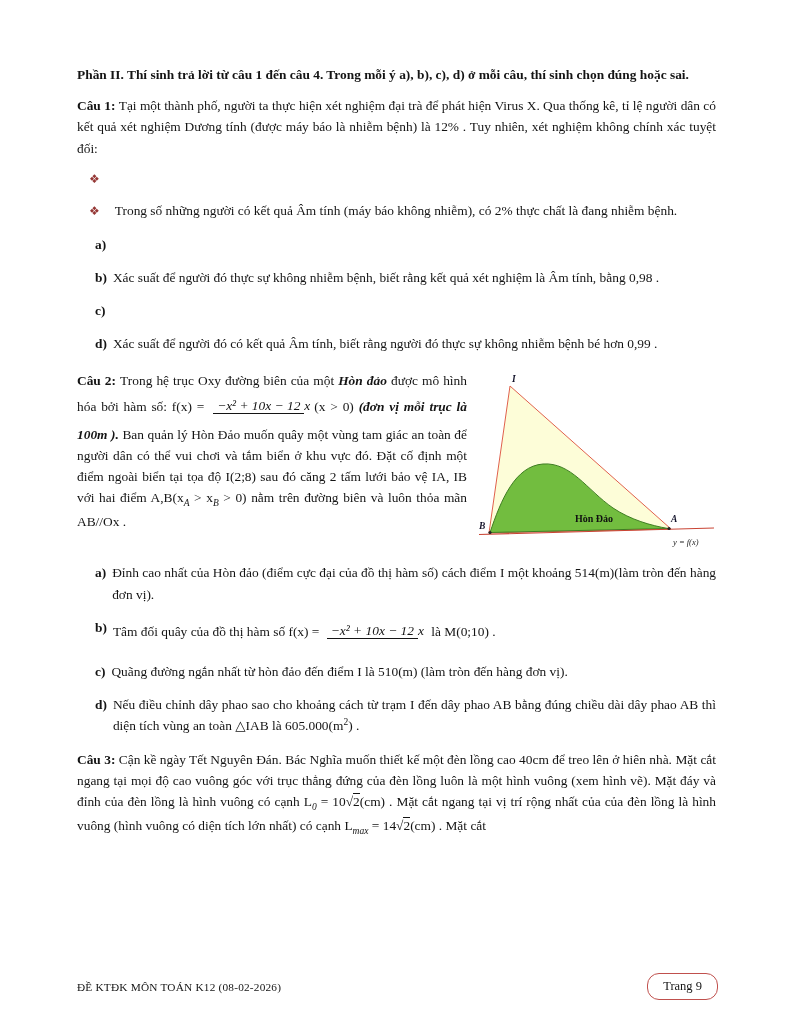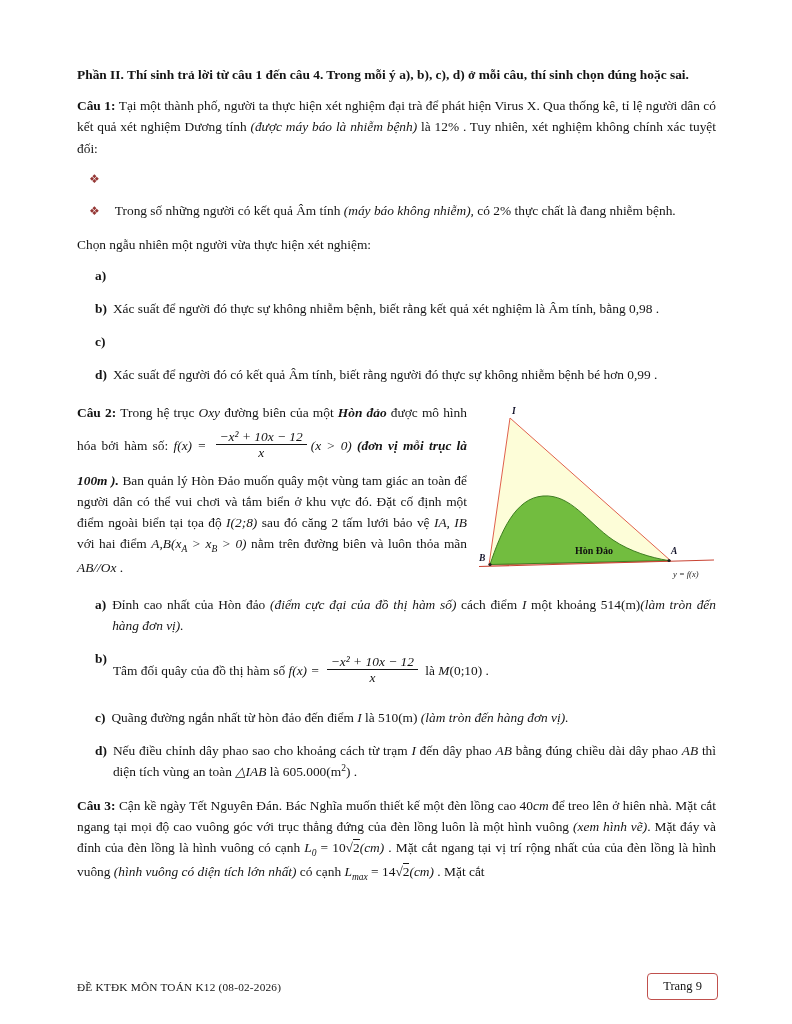--- a/index.html
+++ b/index.html
@@ -6,67 +6,66 @@
   html,body { background:#ffffff; }
   body {
     width:792px; height:1024px;
     font-family:"Liberation Serif", serif;
     font-size:13.4px; color:#141414;
     position:relative; overflow:hidden;
   }
   .page { width:792px; height:1024px; padding:64px 76px 0 77px; position:relative; }
   p { line-height:1.58; text-align:justify; margin-bottom:10px; }
   .st-b { font-weight:bold; }
-  .st-i { font-style:italic; }
+  .st-i { }
   .st-bi, .st-b.st-i { font-weight:bold; font-style:italic; }
   .intro { font-weight:bold; }
   .bullets { list-style:none; margin:2px 0 12px 12px; }
   .bullets li { display:flex; margin-bottom:13px; line-height:1.5; }
   .bullet-glyph { color:#953735; flex:0 0 auto; margin-right:15px; font-size:12px; margin-top:1px; }
   .item { display:flex; margin:0 0 12px 18px; line-height:1.58; }
   .item .lbl { font-weight:bold; flex:0 0 auto; margin-right:6px; }
   .item .txt { text-align:justify; }
-  .frac { display:inline-flex; flex-direction:column; vertical-align:middle; text-align:center;
+  .frac { display:inline-flex; vertical-align:middle; text-align:center;
           margin:8px 4px; font-style:italic; line-height:1.12; position:relative; top:-2px; }
   .frac .num { border-bottom:1.2px solid #141414; padding:0 4px; display:block; }
   .frac .den { display:block; }
   sub { font-size:9.5px; font-style:italic; }
   sup { font-size:9.5px; }
   .sqrt { font-style:normal; }
   .rad { border-top:1px solid #141414; font-style:normal; }
   .cau2 { overflow:visible; }
   .fig { float:right; width:237px; margin:2px 0 4px 12px; }
   .clear { clear:both; }
   .fig-label { font-family:"Liberation Serif",serif; font-weight:bold; font-style:italic; font-size:9.5px; fill:#14142b; }
   .fig-island-label { font-family:"Liberation Serif",serif; font-weight:bold; font-size:10px; fill:#101010; }
   .fig-curve-label { font-family:"Liberation Serif",serif; font-style:italic; font-size:8.5px; fill:#222; }
   .footer { position:absolute; left:77px; right:74px; bottom:24px;
             display:flex; justify-content:space-between; align-items:center;gap:16px; }
   .footer-left { font-size:11.3px; letter-spacing:0.2px; }
-  .pagebox { border:1px solid #c0504d; border-radius:4px; padding:5px 15px; font-size:12.5px; background:#fff; }
+  .pagebox { border:1px solid #c0504d; border-radius:12px; padding:5px 15px; font-size:12.5px; background:#fff; }
 </style>
 </head>
 <body>
 
 <div class="page">
 
   <p class="intro"><span class="st-b">Phần II. Thí sinh trả lời từ câu 1 đến câu 4. Trong mỗi ý a), b), c), d) ở mỗi câu, thí sinh chọn đúng hoặc sai.</span></p>
 
   <div>
     <p><span class="st-b">Câu 1: </span><span>Tại một thành phố, người ta thực hiện xét nghiệm đại trà để phát hiện Virus X. Qua thống kê, tỉ lệ người dân có kết quả xét nghiệm Dương tính </span><span class="st-i">(được máy báo là nhiễm bệnh)</span><span> là 12% . Tuy nhiên, xét nghiệm không chính xác tuyệt đối:</span></p>
     <ul class="bullets">
       <li>
         <span class="bullet-glyph">❖</span>
       </li>
       <li>
         <span class="bullet-glyph">❖</span>
         <span><span>Trong số những người có kết quả Âm tính </span><span class="st-i">(máy báo không nhiễm),</span><span> có 2% thực chất là đang nhiễm bệnh.</span></span>
       </li>
     </ul>
-    <p><span>Chọn ngẫu nhiên một người vừa thực hiện xét nghiệm:</span></p>
 
     <div class="item">
       <span class="lbl">a)</span>
     </div>
     <div class="item">
       <span class="lbl">b)</span>
       <div class="txt"><span>Xác suất để người đó thực sự không nhiễm bệnh, biết rằng kết quả xét nghiệm là Âm tính, bằng 0,98 .</span></div>
     </div>
     <div class="item">
       <span class="lbl">c)</span>

